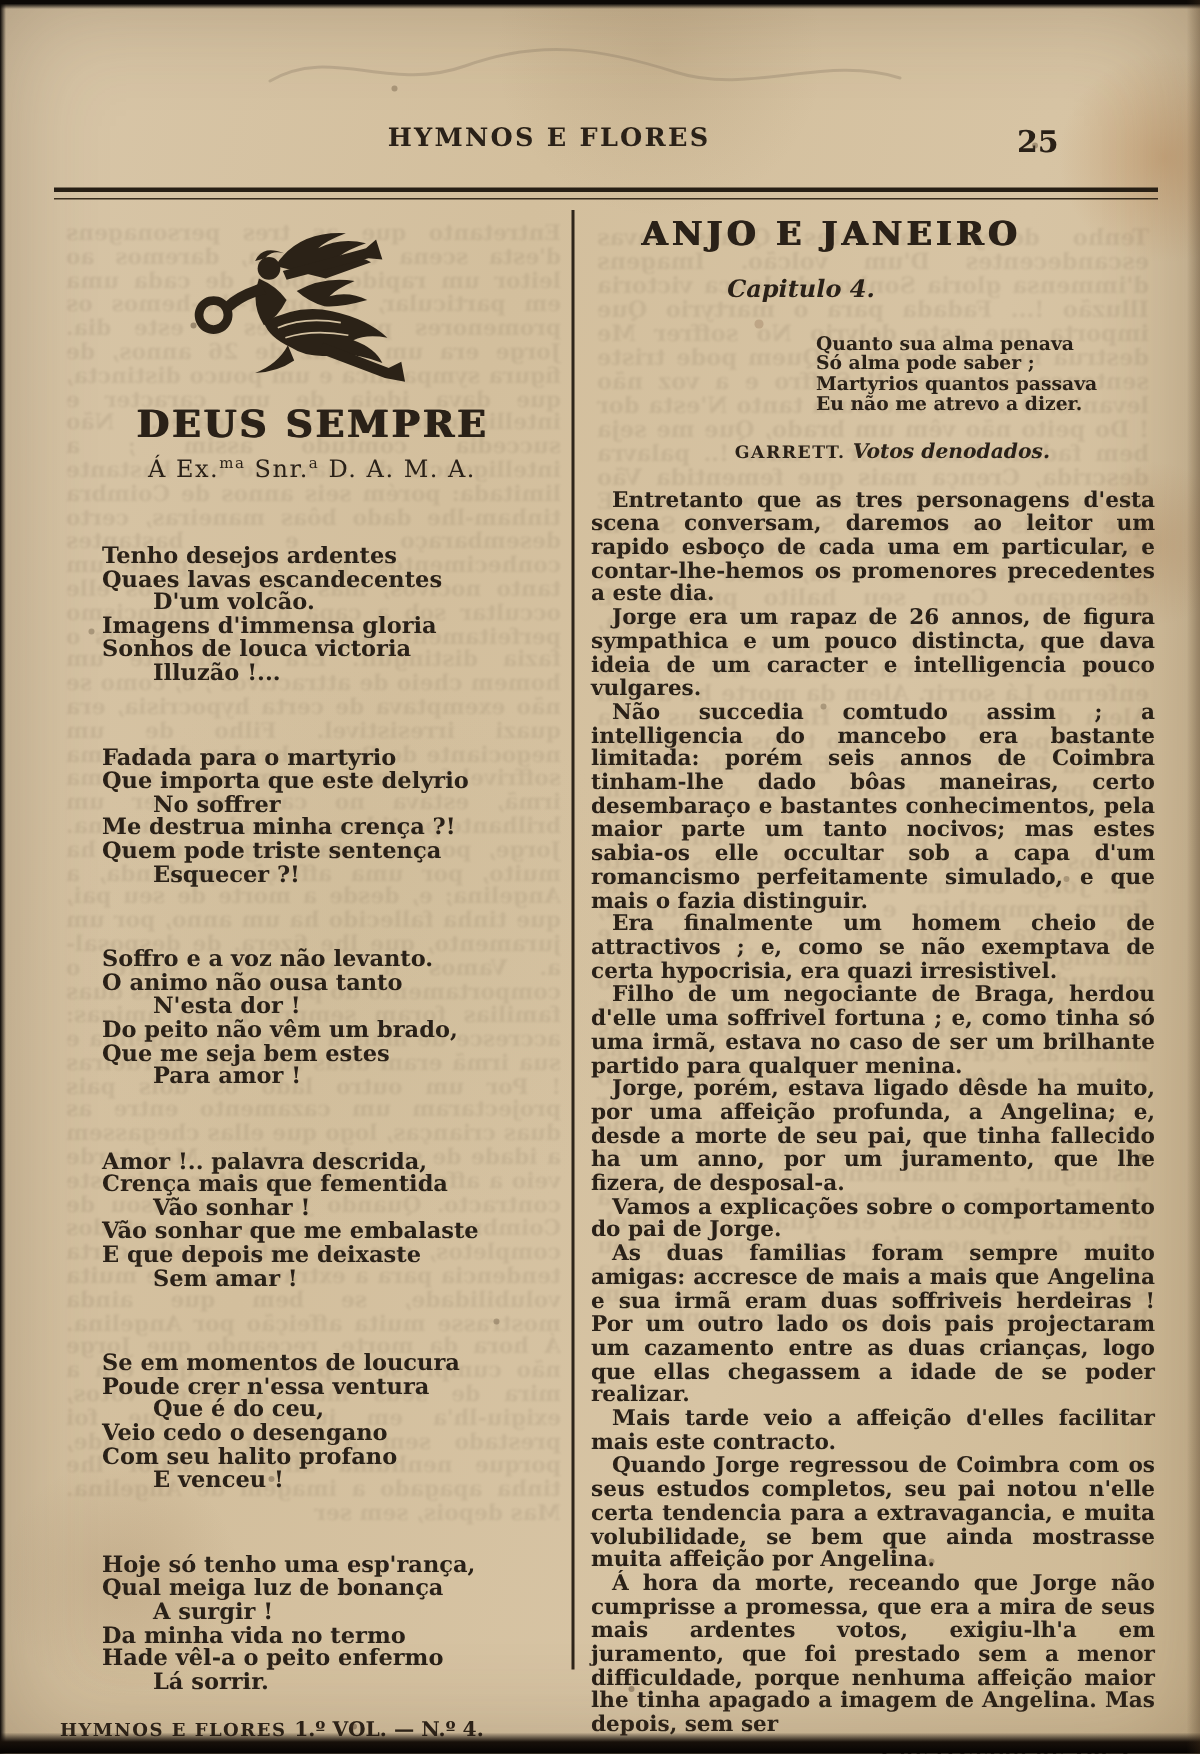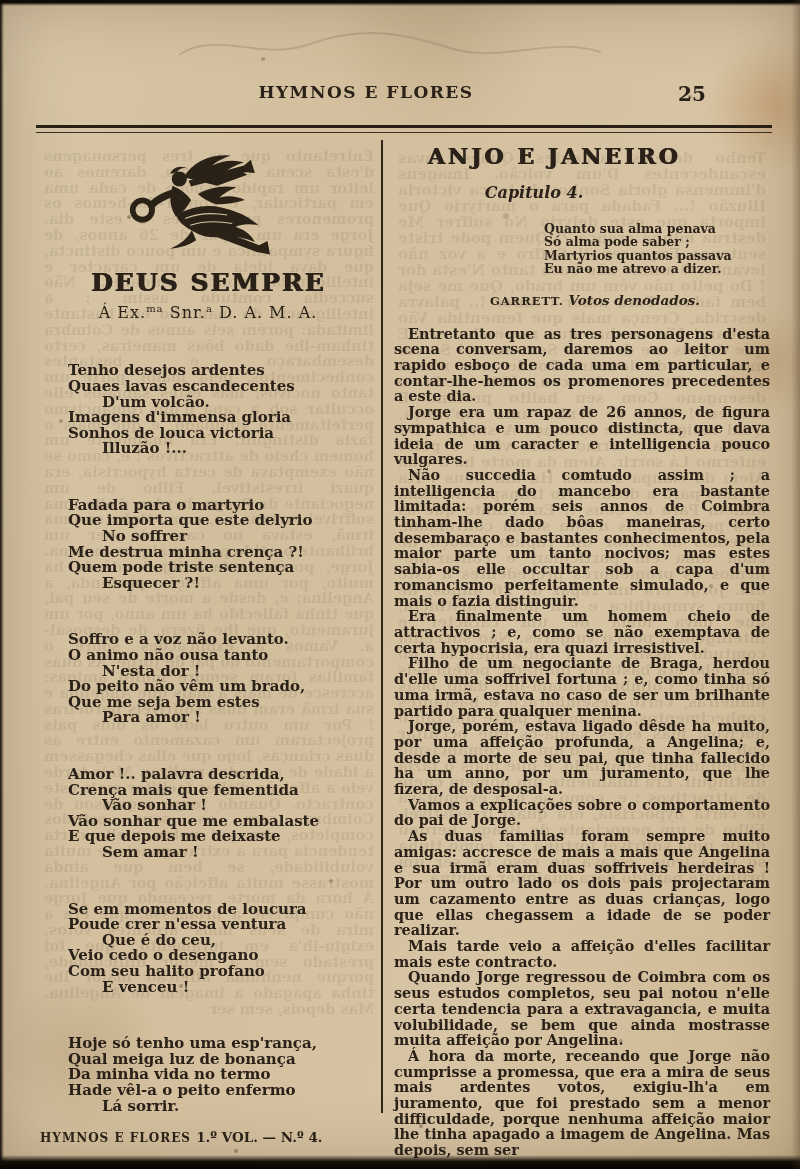--- a/index.html
+++ b/index.html
@@ -160,20 +160,21 @@
           <div class="pline">Se em momentos de loucura</div>
           <div class="pline">Poude crer n'essa ventura</div>
           <div class="pline ind">Que é do ceu,</div>
           <div class="pline">Veio cedo o desengano</div>
           <div class="pline">Com seu halito profano</div>
           <div class="pline ind">E venceu !</div>
         </div>
         <div class="stanza">
           <div class="pline">Hoje só tenho uma esp'rança,</div>
           <div class="pline">Qual meiga luz de bonança</div>
+          <div class="pline ind">A surgir !</div>
           <div class="pline">Da minha vida no termo</div>
           <div class="pline">Hade vêl-a o peito enfermo</div>
           <div class="pline ind">Lá sorrir.</div>
         </div>
       </div>
 
     <div class="left-footer">
       <span class="lf-title">HYMNOS E FLORES </span><span class="lf-vol">1.º VOL. — N.º 4.</span>
     </div>
   </div>

